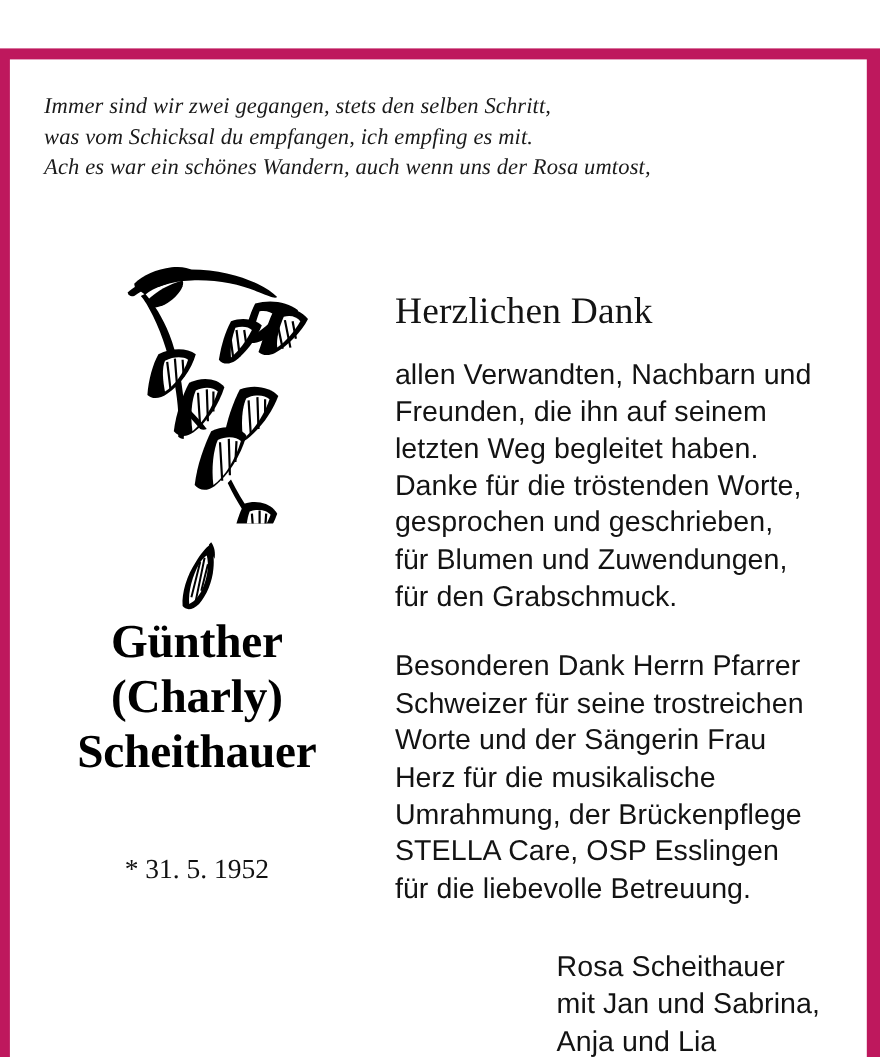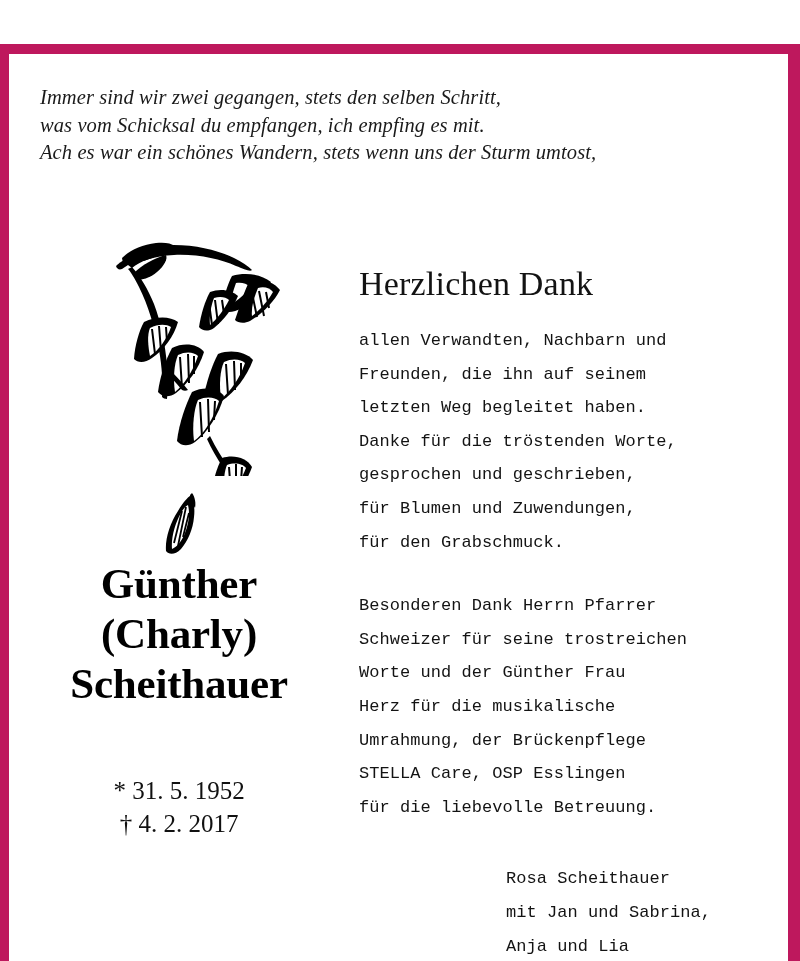--- a/index.html
+++ b/index.html
@@ -150,38 +150,38 @@
   .para {
     margin: 0;
     padding: 0;
   }
   .para-1 { padding-top: 20px; }
   .para-2 { padding-top: 30px; }
   .sign   { padding-top: 38px; padding-left: 147px; }
 
   .para-line,
   .sign-line {
-    font-family: Liberation Mono, monospace;
-    font-size: 17px;
+    font-family: Liberation Sans, sans-serif;
+    font-size: 26px;
     line-height: 33.6px;
     color: #131313;
     white-space: nowrap;
     letter-spacing: 0.05px;
   }
 </style>
 </head>
 <body>
 
 <div class="notice">
   <div class="card">
 
     <div class="poem">
       <div class="poem-line">Immer sind wir zwei gegangen, stets den selben Schritt,</div>
       <div class="poem-line">was vom Schicksal du empfangen, ich empfing es mit.</div>
-      <div class="poem-line">Ach es war ein schönes Wandern, stets wenn uns der Sturm umtost,</div>
+      <div class="poem-line">Ach es war ein schönes Wandern, auch wenn uns der Rosa umtost,</div>
     </div>
 
     <div class="body-cols">
 
       <div class="col-left">
 
         <div class="branch-art">
           <svg viewBox="0 0 190 240" xmlns="http://www.w3.org/2000/svg" aria-hidden="true">
             <g fill="#000000">
 
@@ -258,21 +258,20 @@
         </div>
 
         <div class="name-block">
           <div class="name-line">Günther</div>
           <div class="name-line">(Charly)</div>
           <div class="name-line">Scheithauer</div>
         </div>
 
         <div class="dates-block">
           <div class="date-line">* 31. 5. 1952</div>
-          <div class="date-line">† 4. 2. 2017</div>
         </div>
 
       </div>
 
       <div class="col-right">
 
         <h1 class="thanks-heading">Herzlichen Dank</h1>
 
         <div class="para para-1">
           <div class="para-line">allen Verwandten, Nachbarn und</div>
@@ -280,21 +279,21 @@
           <div class="para-line">letzten Weg begleitet haben.</div>
           <div class="para-line">Danke für die tröstenden Worte,</div>
           <div class="para-line">gesprochen und geschrieben,</div>
           <div class="para-line">für Blumen und Zuwendungen,</div>
           <div class="para-line">für den Grabschmuck.</div>
         </div>
 
         <div class="para para-2">
           <div class="para-line">Besonderen Dank Herrn Pfarrer</div>
           <div class="para-line">Schweizer für seine trostreichen</div>
-          <div class="para-line">Worte und der Günther Frau</div>
+          <div class="para-line">Worte und der Sängerin Frau</div>
           <div class="para-line">Herz für die musikalische</div>
           <div class="para-line">Umrahmung, der Brückenpflege</div>
           <div class="para-line">STELLA Care, OSP Esslingen</div>
           <div class="para-line">für die liebevolle Betreuung.</div>
         </div>
 
         <div class="para sign">
           <div class="sign-line">Rosa Scheithauer</div>
           <div class="sign-line">mit Jan und Sabrina,</div>
           <div class="sign-line">Anja und Lia</div>

